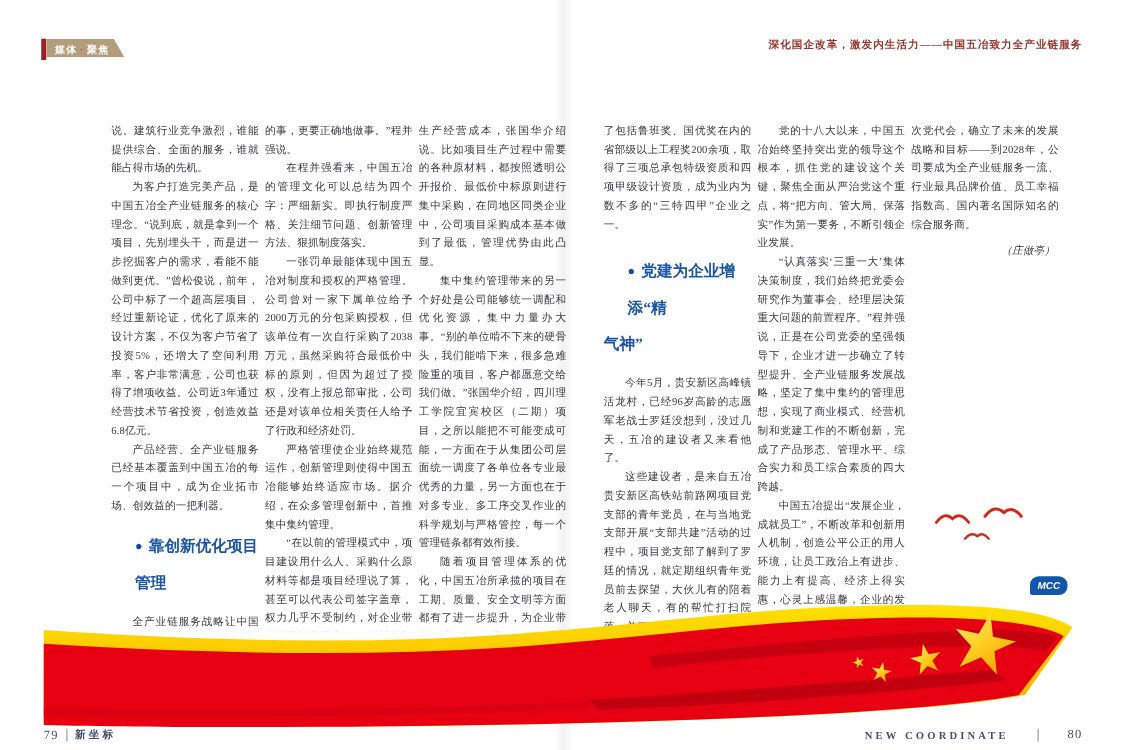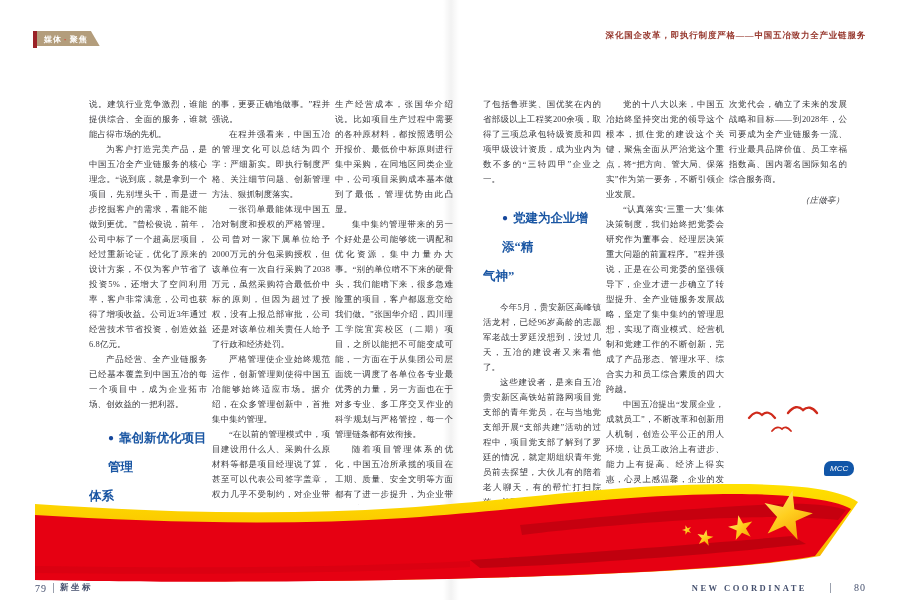--- a/index.html
+++ b/index.html
@@ -42,43 +42,42 @@
     color:#45506e;}
   .footer-r{position:absolute;right:34px;top:582px;display:flex;align-items:center;gap:23px;
     color:#45506e;}
   .folio-num{font-size:10px;letter-spacing:1px;}
   .folio-sep{width:1px;height:10px;background:#9aa0ad;}
   .folio-brand{font-size:8.5px;font-weight:bold;letter-spacing:2.5px;}
   
   .wave{position:absolute;left:0;top:470px;}
   .birds{position:absolute;left:730px;top:400px;}
   .mcc{position:absolute;left:824px;top:461px;background:#1156a8;color:#ffffff;
-    font-family:"Liberation Sans",sans-serif;font-weight:normal;font-style:italic;
+    font-family:"Liberation Sans",sans-serif;font-weight:bold;font-style:italic;
     font-size:8px;line-height:13px;padding:1px 6px;border-radius:7px 7px 7px 2px;}
 </style>
 </head>
 <body>
 
 <div class="gutter"></div>
 
 <div class="badge">
   <div class="badge-bar"></div>
   <div class="badge-body"><span>媒体</span><span class="badge-dot">·</span><span>聚焦</span></div>
 </div>
 
-<div class="running-title">深化国企改革，即执行制度严格——中国五冶致力全产业链服务</div>
+<div class="running-title">深化国企改革，激发内生活力——中国五冶致力全产业链服务</div>
 
 <div class="page page-left">
   <div class="col">
     <p class="cont">说。建筑行业竞争激烈，谁能提供综合、全面的服务，谁就能占得市场的先机。</p>
     <p class="ind">为客户打造完美产品，是中国五冶全产业链服务的核心理念。“说到底，就是拿到一个项目，先别埋头干，而是进一步挖掘客户的需求，看能不能做到更优。”曾松俊说，前年，公司中标了一个超高层项目，经过重新论证，优化了原来的设计方案，不仅为客户节省了投资5%，还增大了空间利用率，客户非常满意，公司也获得了增项收益。公司近3年通过经营技术节省投资，创造效益6.8亿元。</p>
     <p class="ind">产品经营、全产业链服务已经基本覆盖到中国五冶的每一个项目中，成为企业拓市场、创效益的一把利器。</p>
     <div class="sec-h">
       <span class="l1"><span class="dot">●</span><span>靠创新优化项目管理</span></span>
-      <span class="l2">体系</span>
     </div>
     <p class="ind">全产业链服务战略让中国五冶找准了发展的坐标，而让战略执行到位、从而实现商业模式根本变革，则得益于公司实行了制度授权下看“疗效”的管理。“企业发展既要做正确</p>
   </div>
   <div class="col">
     <p class="cont">的事，更要正确地做事。”程并强说。</p>
     <p class="ind">在程并强看来，中国五冶的管理文化可以总结为四个字：严细新实。即执行制度严格、关注细节问题、创新管理方法、狠抓制度落实。</p>
     <p class="ind">一张罚单最能体现中国五冶对制度和授权的严格管理。公司曾对一家下属单位给予2000万元的分包采购授权，但该单位有一次自行采购了2038万元，虽然采购符合最低价中标的原则，但因为超过了授权，没有上报总部审批，公司还是对该单位相关责任人给予了行政和经济处罚。</p>
     <p class="ind">严格管理使企业始终规范运作，创新管理则使得中国五冶能够始终适应市场。据介绍，在众多管理创新中，首推集中集约管理。</p>
     <p class="ind">“在以前的管理模式中，项目建设用什么人、采购什么原材料等都是项目经理说了算，甚至可以代表公司签字盖章，权力几乎不受制约，对企业带来的风险非同小可。”总法律顾问张国华说。</p>
 

